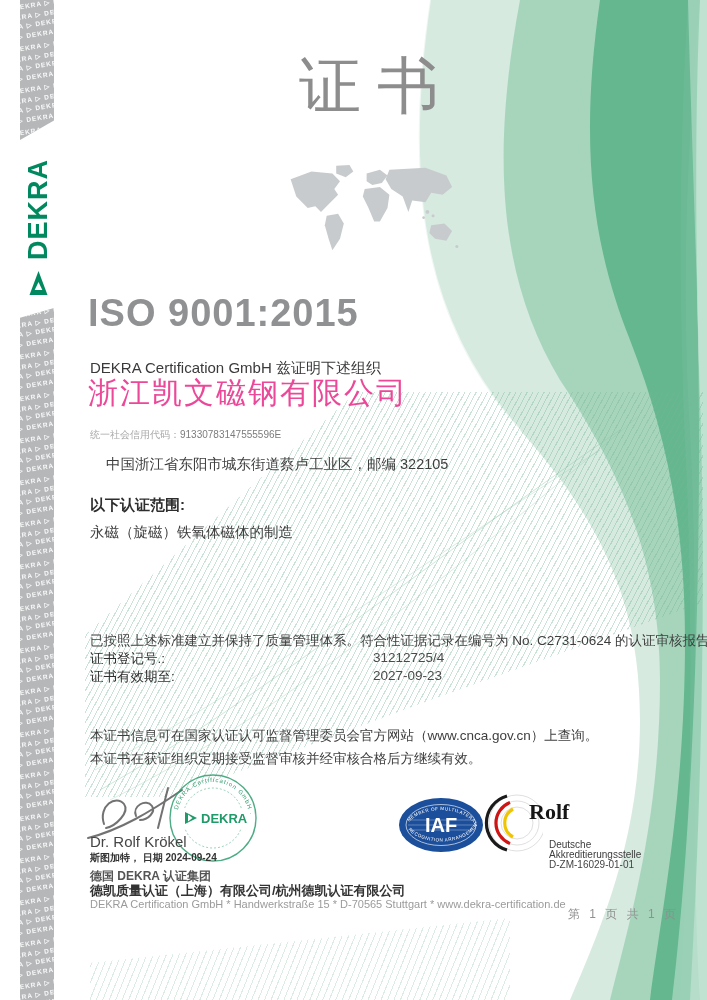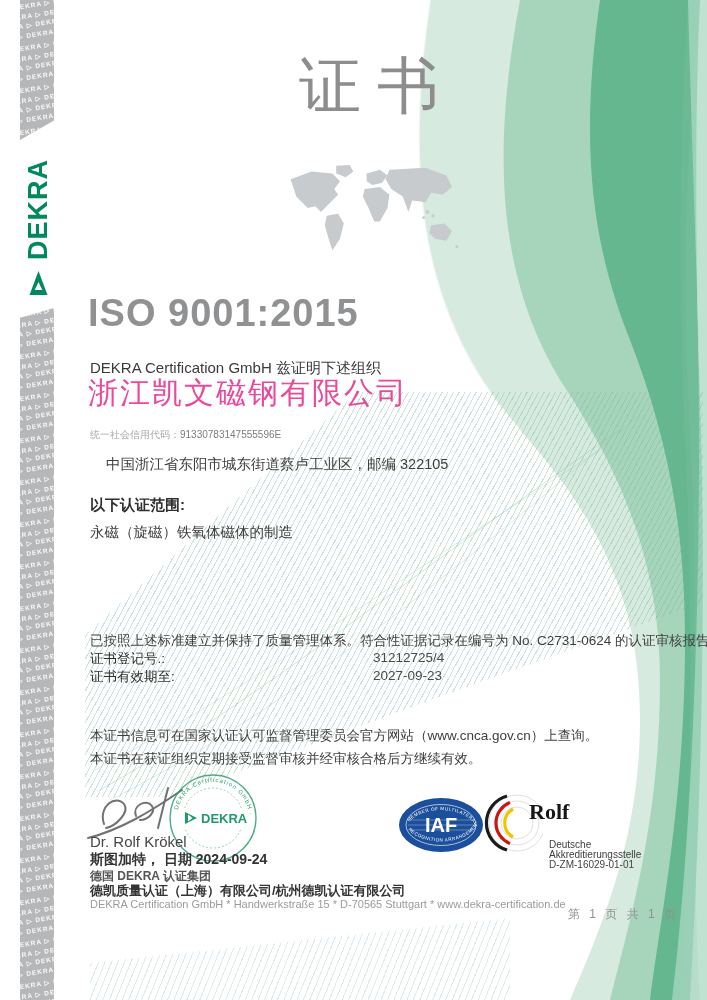--- a/index.html
+++ b/index.html
@@ -50,21 +50,21 @@
   .scope-text { left:90px; top:523px; font-size:14.5px; color:#3e3e3e; }
   .statement { left:90px; top:632px; font-size:13.5px; color:#3e3e3e; }
   .cert-rows { position:absolute; left:90px; top:650px; width:560px; }
   .cert-row { display:flex; height:18px; font-size:13.5px; }
   .cert-row .lbl { width:283px; color:#2f2f2f; }
   .cert-row .val { color:#4a4a4a; }
   .note1 { left:90px; top:727px; font-size:13.5px; color:#3e3e3e; }
   .note2 { left:90px; top:750px; font-size:13.5px; color:#3e3e3e; }
   
   .signer-name { left:90px; top:833px; font-size:15px; color:#464646; }
-  .place-date { left:90px; top:851px; font-size:14px; font-weight:700; color:#333333; }
+  .place-date { left:90px; top:851px; font-size:10px; font-weight:700; color:#333333; }
   .org-cn { left:90px; top:868px; font-size:12px; color:#555555;font-weight:bold; }
   .org-local { left:90px; top:882px; font-size:13px; font-weight:700; color:#333333; }
   .org-de { left:90px; top:898px; font-size:11px; color:#9b9b9b; }
   .page-info { left:568px; top:906px; font-size:12px; color:#909090; letter-spacing:3px; }
   .sig-svg { position:absolute; left:84px; top:782px; }
   .seal-svg { position:absolute; left:167px; top:772px; }
   .iaf-box { position:absolute; left:398px; top:797px; width:86px; height:56px; }
   .dakks-box { position:absolute; left:483px; top:793px; width:180px; height:85px; }
   .dakks-word {
     position:absolute; left:46px; top:6px;

